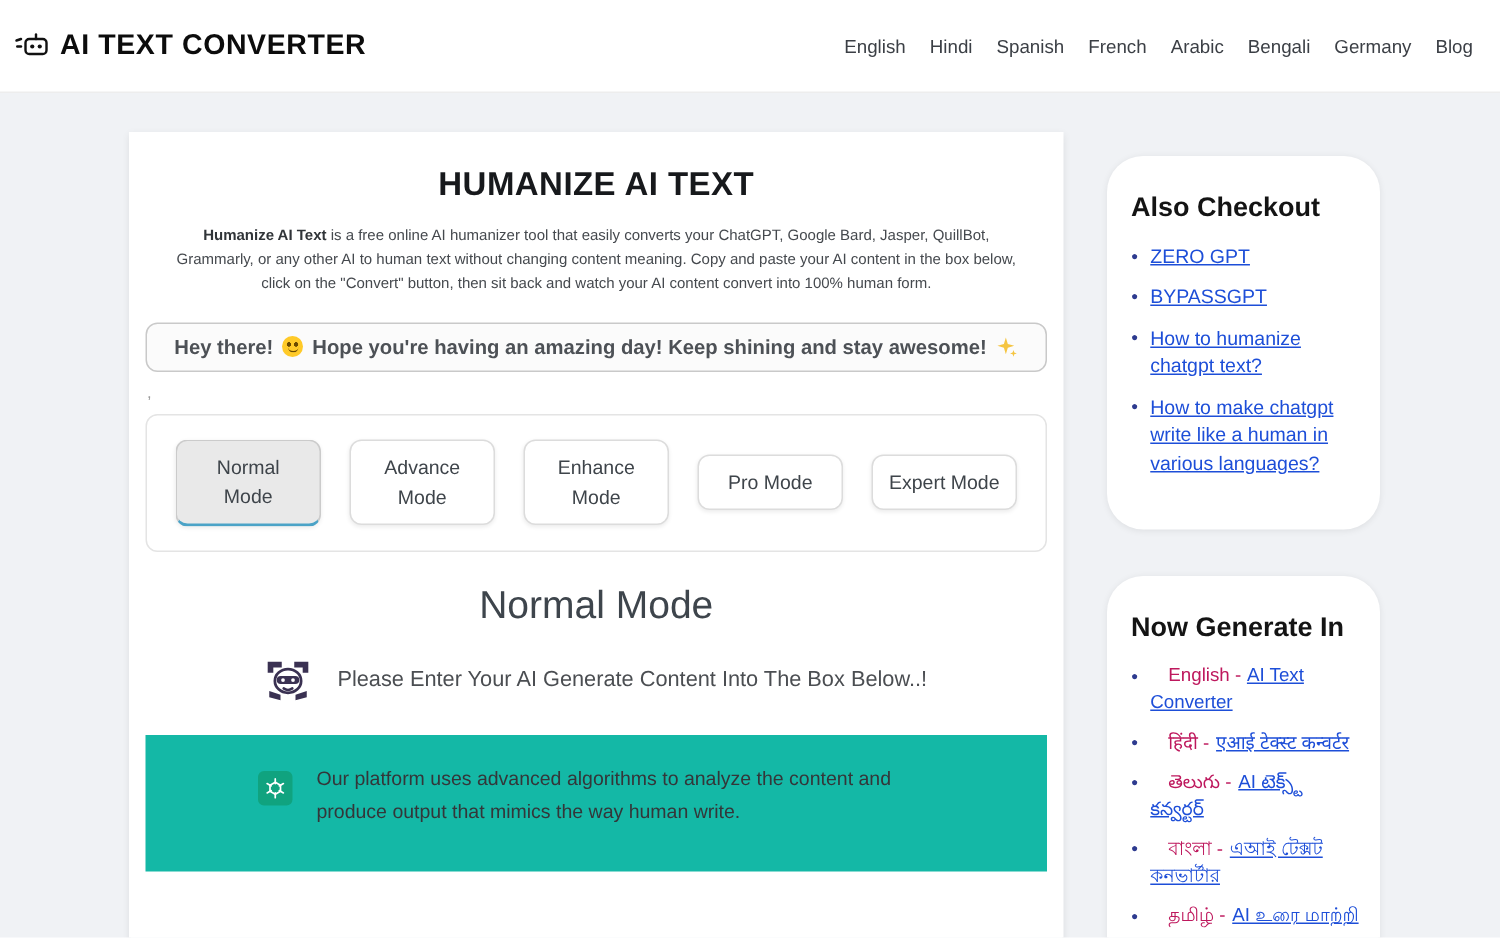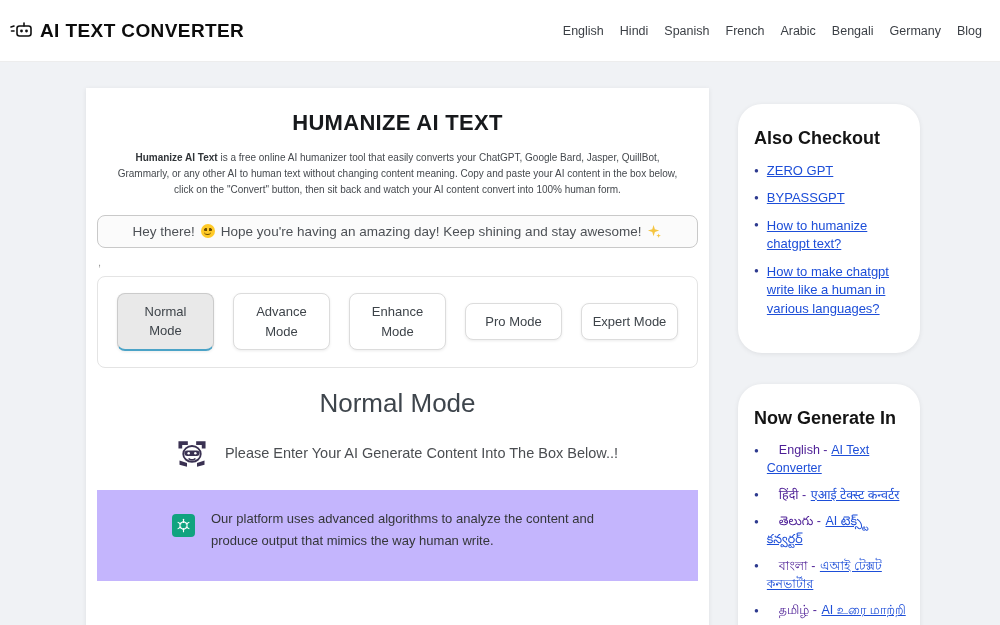--- a/index.html
+++ b/index.html
@@ -49,21 +49,21 @@
   }
   .intro {
     margin: 0 12px 16px; font-size: 10px; line-height: 1.62; color: #45494e; text-align: center;
   }
   .intro .lead { font-weight: 700; color: #303438; }
 
   .greeting-box {
     border: 1px solid #c9c9c9; border-radius: 8px; background: #fbfbfb;
     padding: 8px 12px; margin: 0 0 2px 0;
     display: flex; align-items: center; justify-content: center; gap: 6px;
-    font-size: 13.5px; color: #4d5156;
+    font-size: 13.5px; color: #4d5156; font-weight: bold;
   }
   .smiley {
     width: 14px; height: 14px; border-radius: 50%; flex: 0 0 auto;
     background:
       radial-gradient(circle at 33% 40%, #6b4a00 11%, transparent 13%),
       radial-gradient(circle at 67% 40%, #6b4a00 11%, transparent 13%),
       #ffca28;
     position: relative;
   }
   .smiley::after {
@@ -96,39 +96,39 @@
     font-size: 26px; font-weight: 500; color: #3e454c;
   }
 
   .prompt-row {
     display: flex; align-items: center; justify-content: center; gap: 18px;
     margin: 6px 0 22px;
   }
   .prompt-text { font-size: 14.5px; color: #4b4e52; }
 
   .info-box {
-    background: #c4b5fd; padding: 18px 26px 28px;
+    background: #14b8a6; padding: 18px 26px 28px;
     display: flex; gap: 16px; justify-content: center; align-items: flex-start;
   }
   .chatgpt-badge {
     width: 23px; height: 23px; border-radius: 4px; background: #10a37f;
     display: flex; align-items: center; justify-content: center;
     margin-top: 6px; flex: 0 0 auto;
   }
   .info-text { font-size: 13px; line-height: 1.75; color: #343639; max-width: 412px; }
 
   
   .side-title { margin: 0 0 13px; font-size: 18px; font-weight: 700; color: #141414; }
   .side-list { list-style: none; margin: 0; padding: 0; }
   .side-list li { display: flex; gap: 8px; margin-bottom: 9px; line-height: 1.42; }
   .bullet { color: #2d3a8f; font-size: 8px; line-height: 1; margin-top: 4.5px; flex: 0 0 auto; }
   .side-list a { color: #1d4ed8; text-decoration: underline; }
   .checkout-list li { font-size: 13px; font-weight: 500; }
   .avail-list li { font-size: 12.5px; }
-  .lang-label { color: #4c1d95; margin-right: 1px; padding-left: 12px; }
+  .lang-label { color: #be185d; margin-right: 1px; padding-left: 12px; }
 
   svg { display: block; }
 </style>
 </head>
 <body>
 
 <div class="header">
   <div class="logo">
     <span>
       <svg width="24" height="22" viewBox="0 0 24 22">

